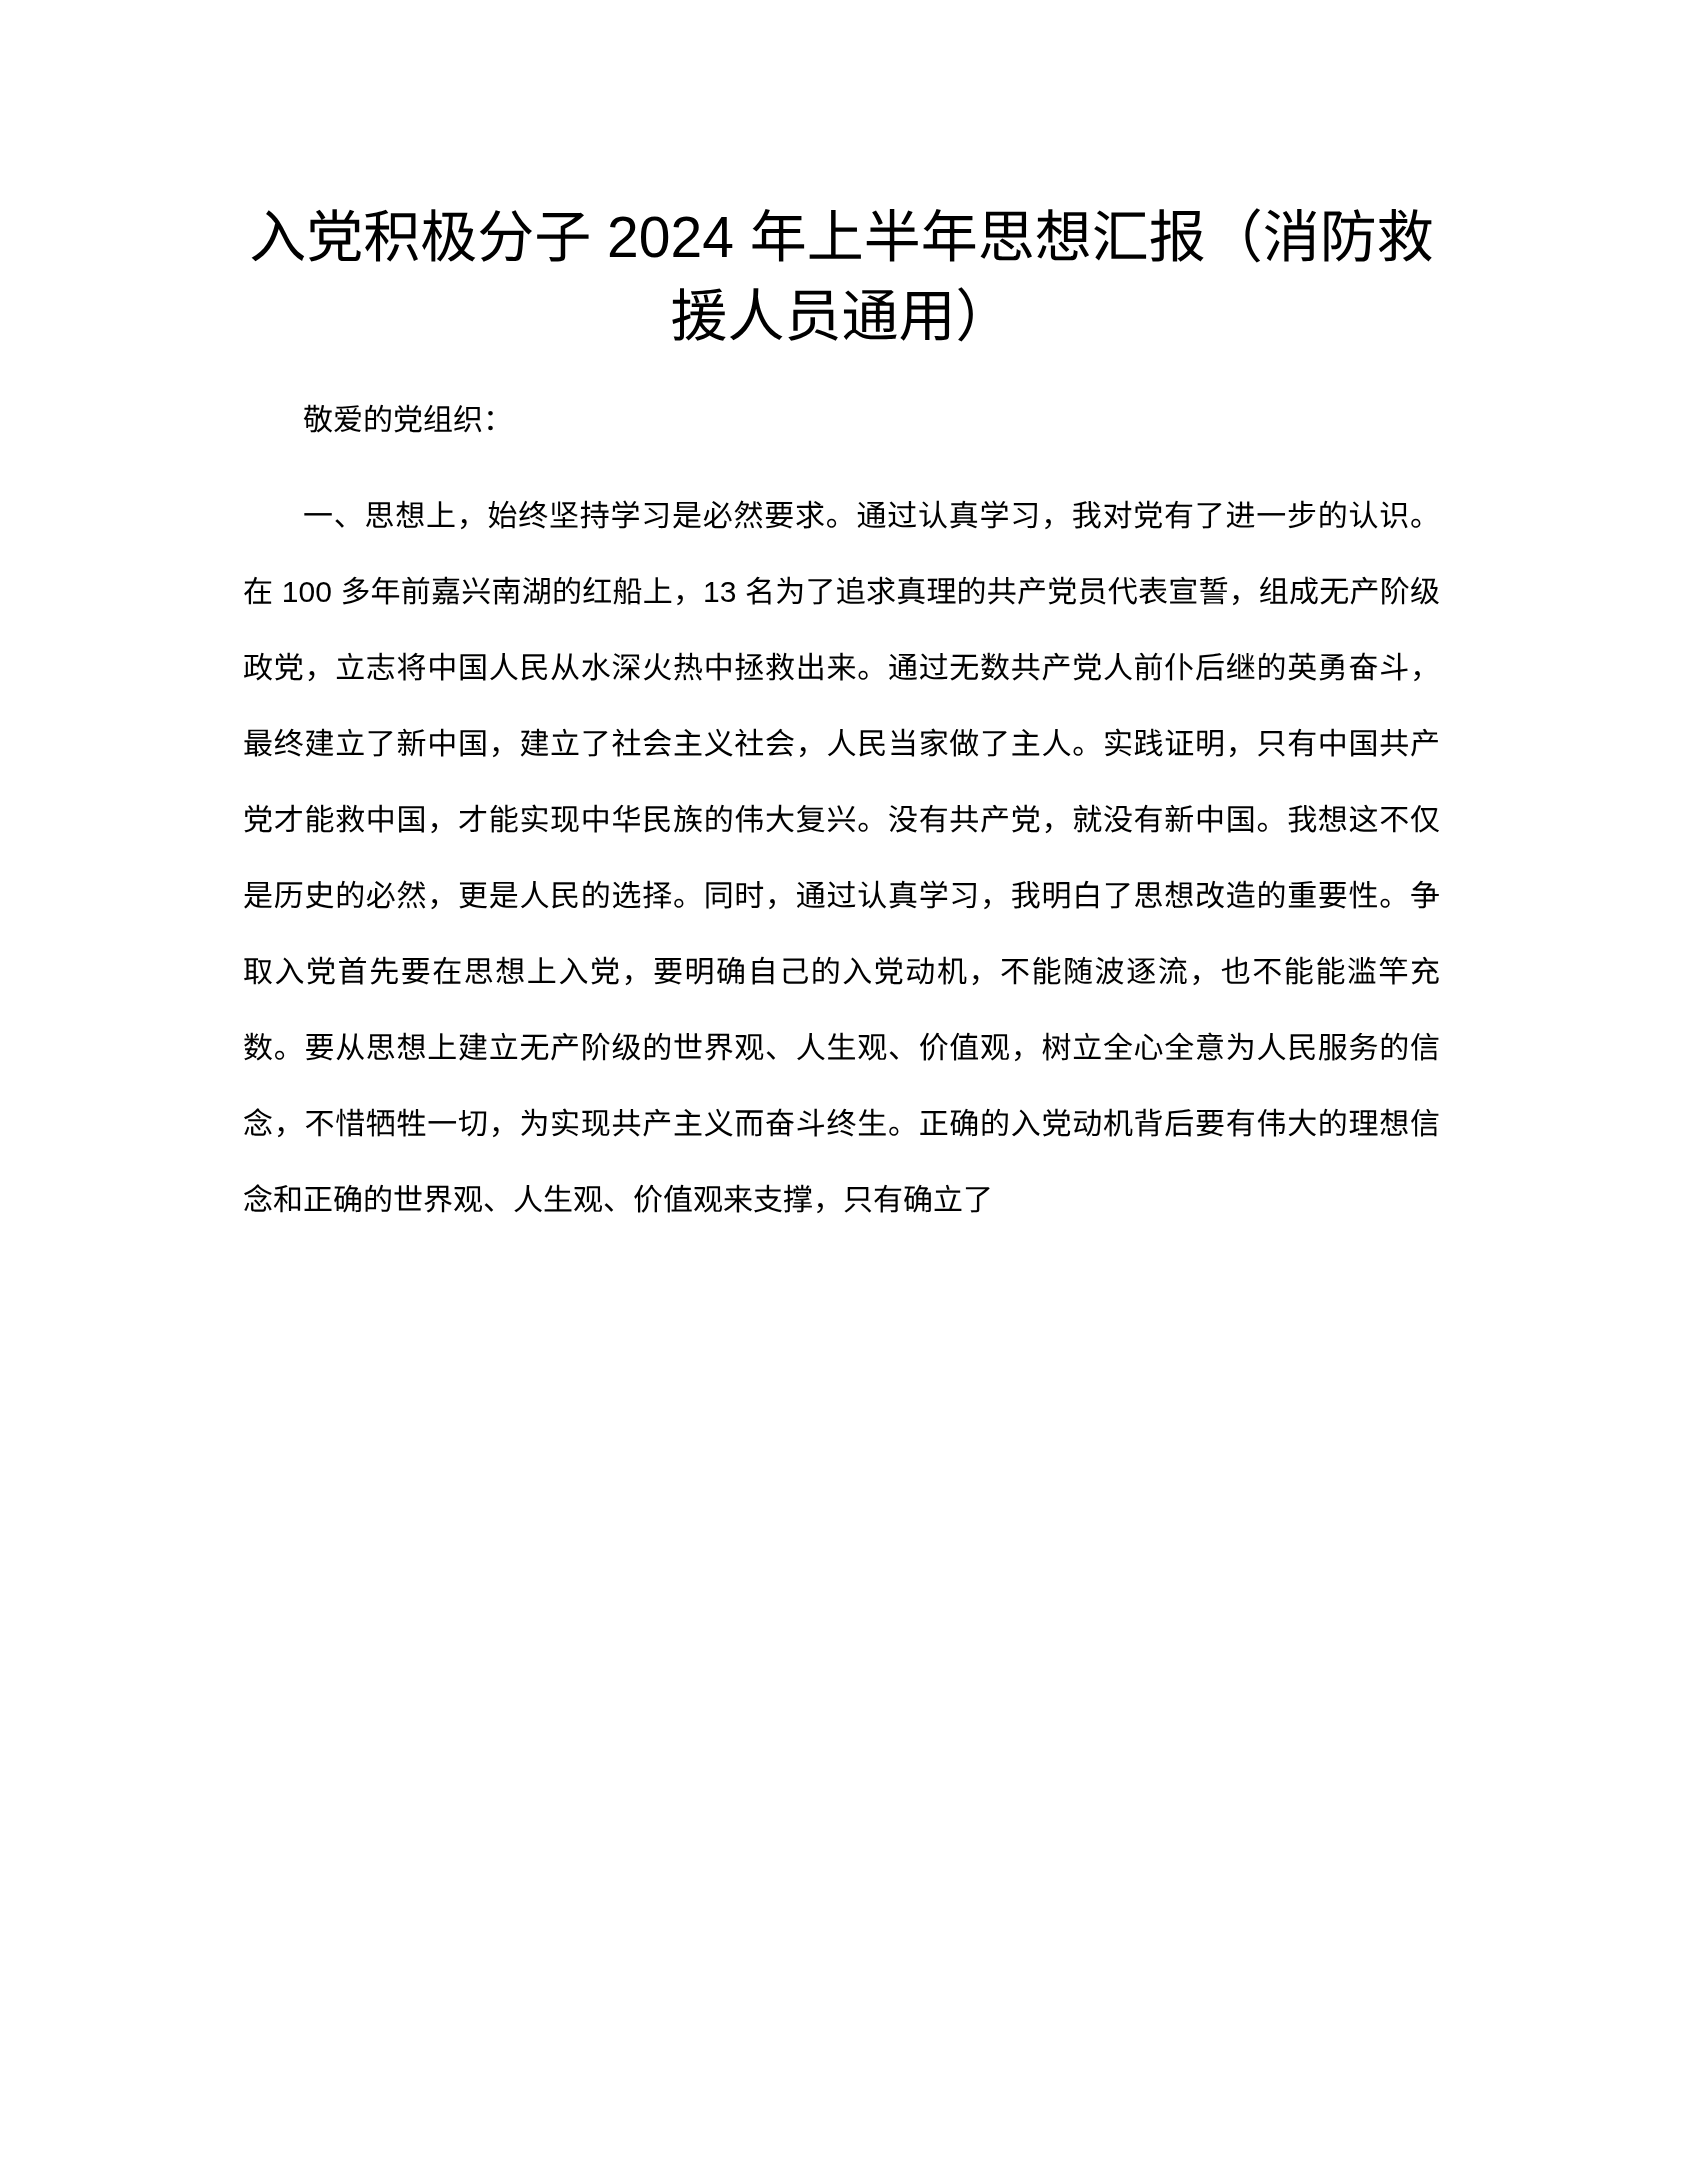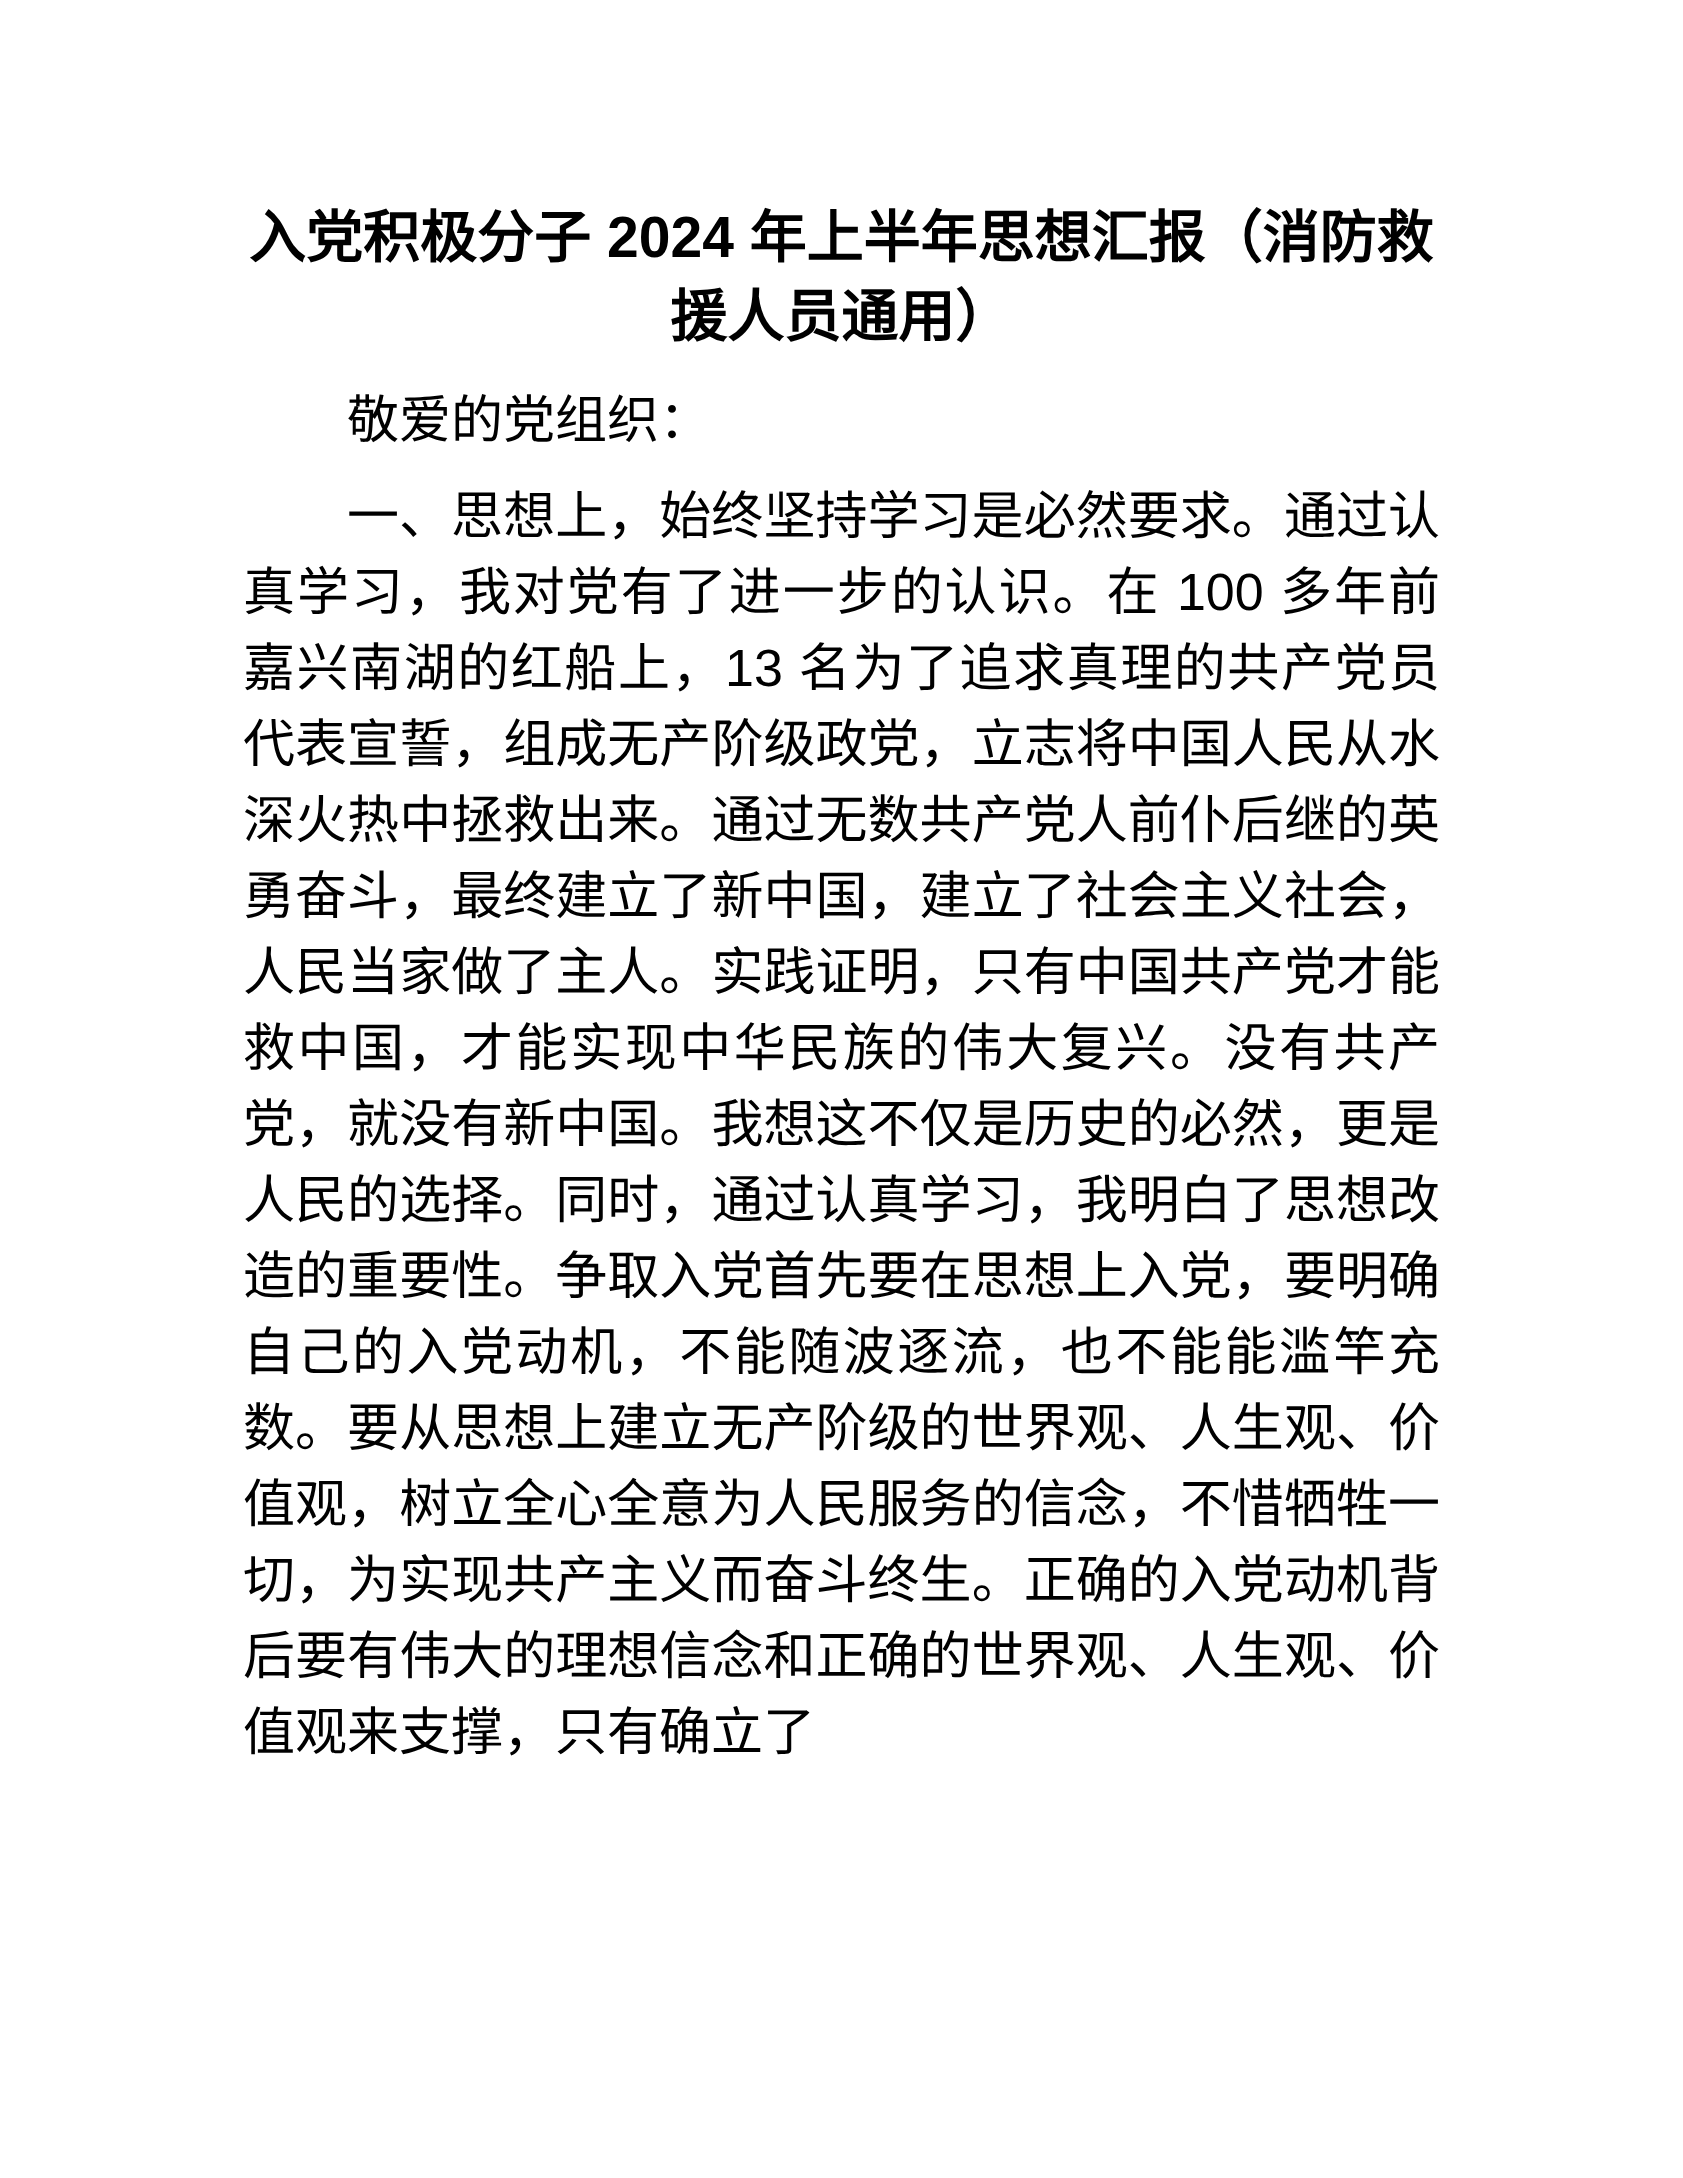--- a/index.html
+++ b/index.html
@@ -14,27 +14,27 @@
     background: #ffffff;
     color: #000000;
     font-family: "Liberation Sans", "DejaVu Sans", sans-serif;
     box-sizing: border-box;
     padding: 198px 243px 0 243px;
     overflow: hidden;
   }
   .doc-title {
     font-size: 57px;
     line-height: 79px;
-    font-weight: bold;
+    font-weight: normal;
     text-align: center;
     margin: 0 0 26px 0;
     letter-spacing: 0;
   }
   .doc-body p {
-    font-size: 52px;
+    font-size: 30px;
     line-height: 76px;
     margin: 0 0 20px 0;
     text-align: justify;
     text-indent: 2em;
   }
   .doc-body p.greeting {
     text-align: left;
   }
 </style>
 </head>

